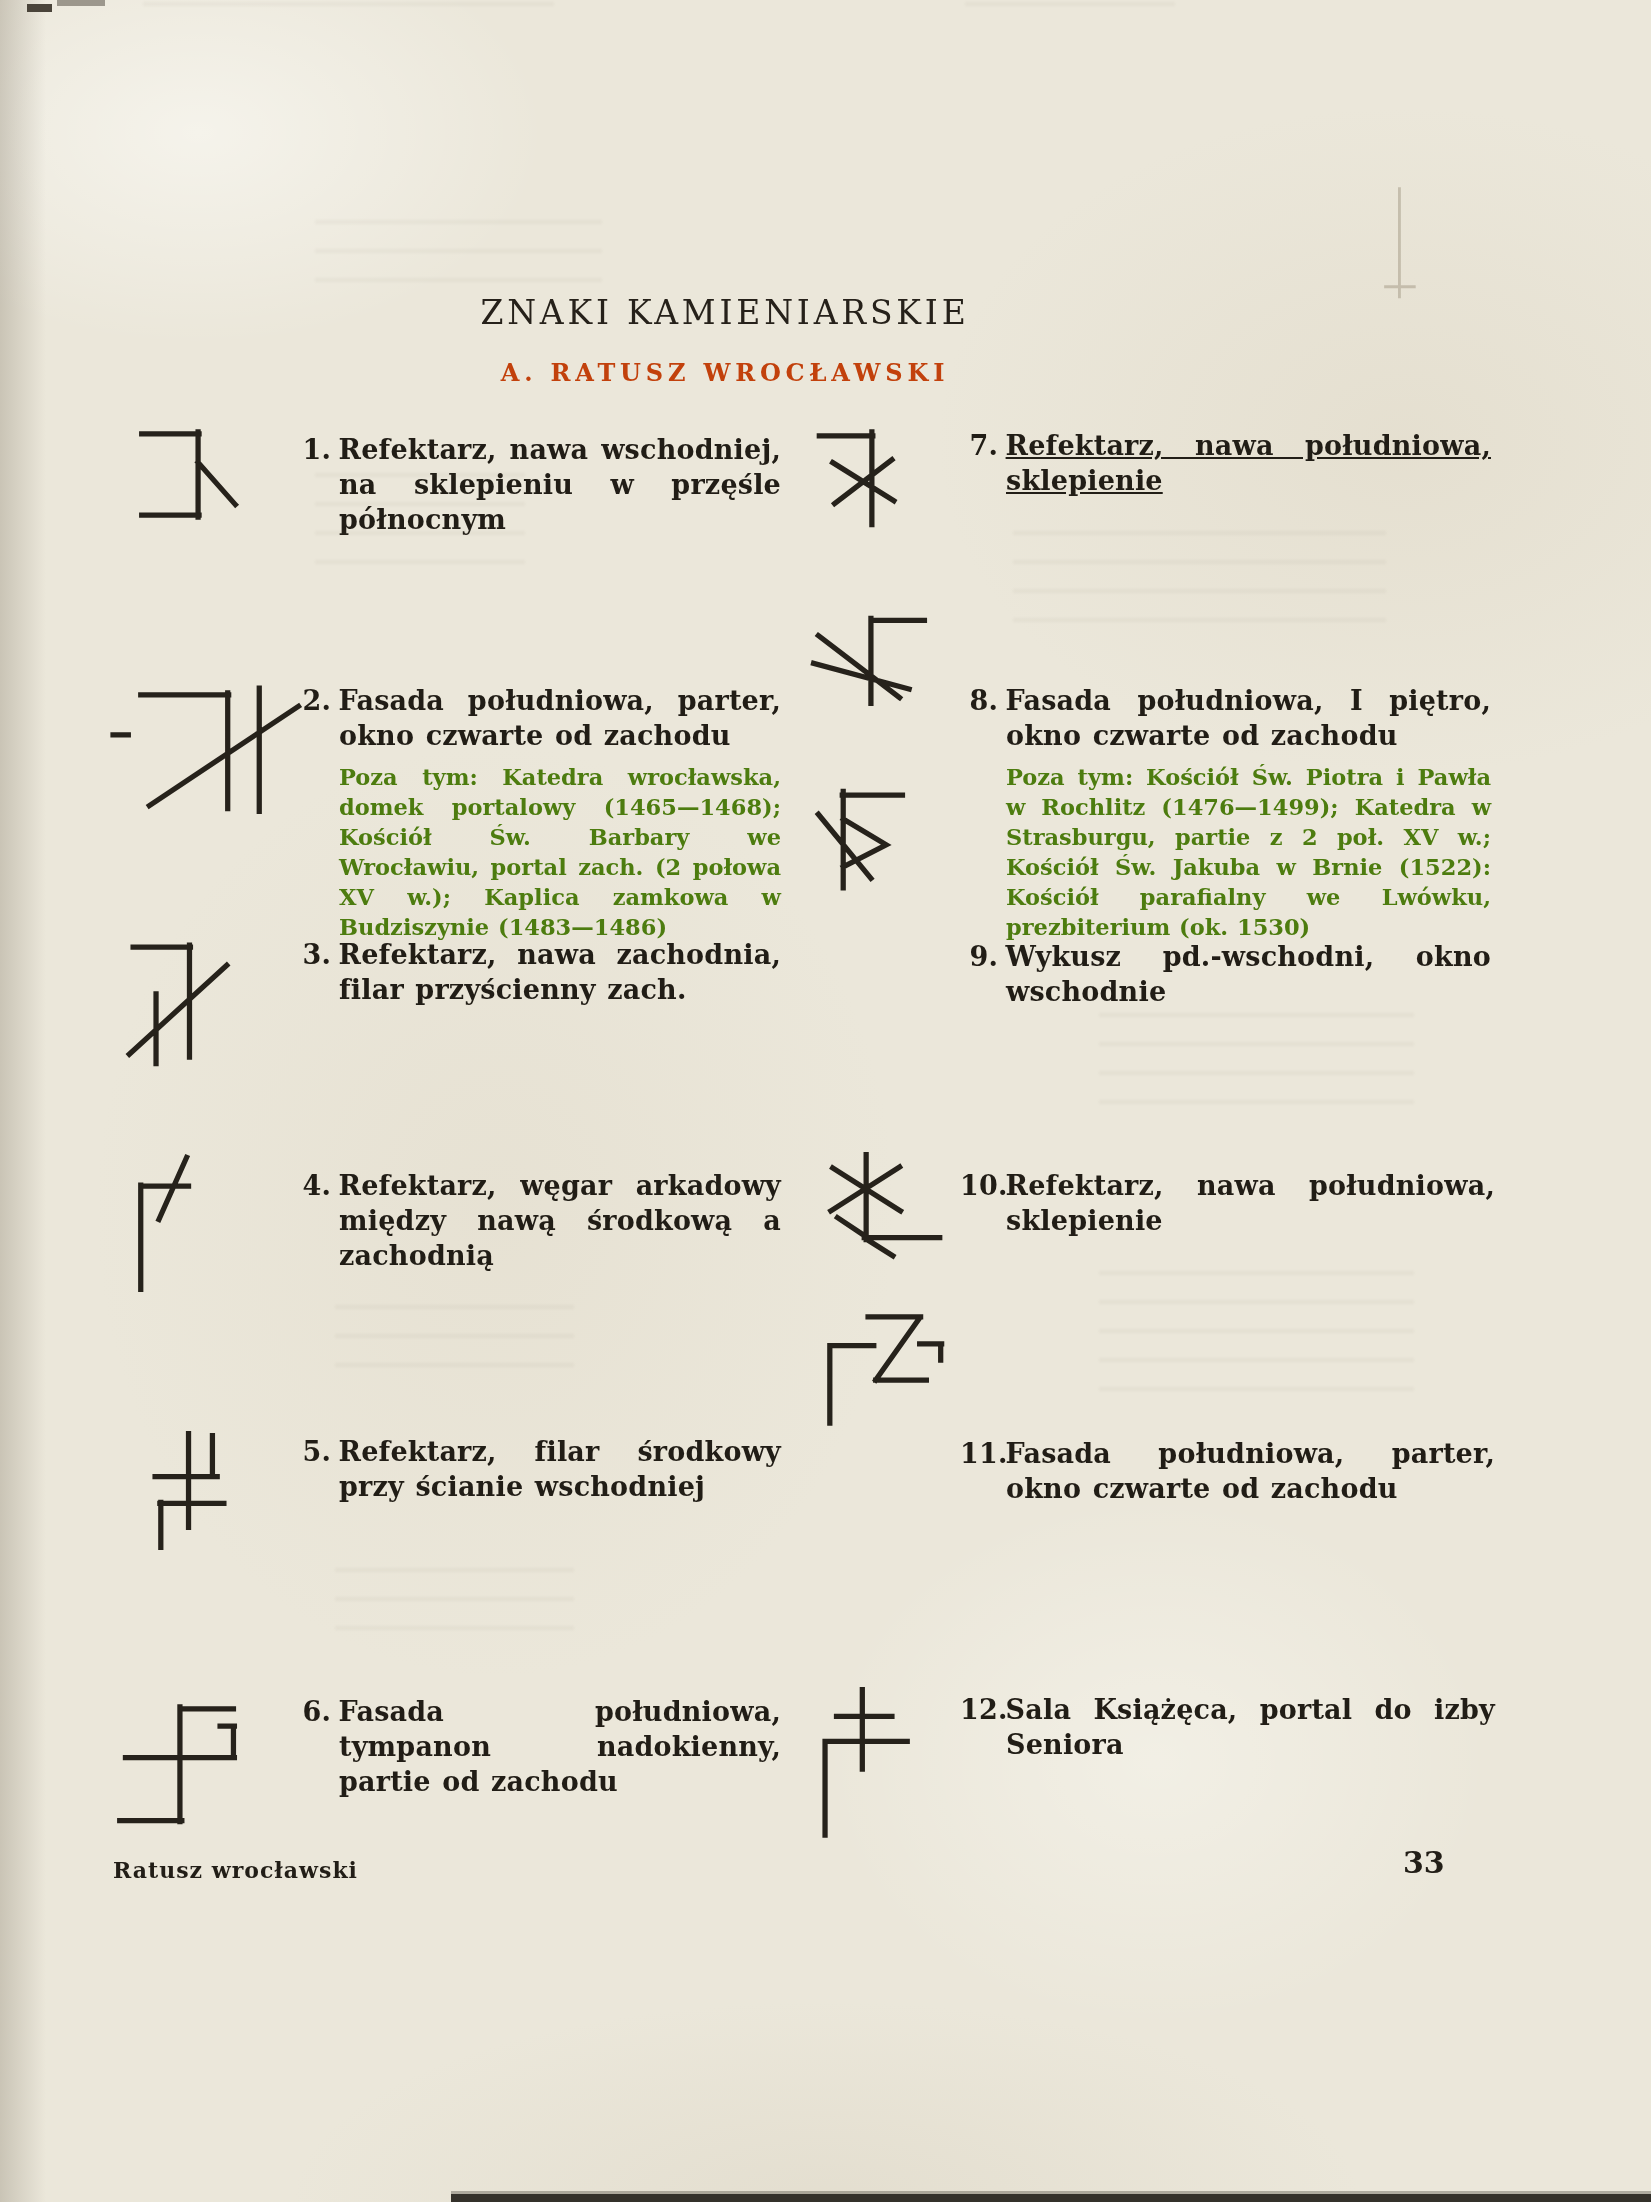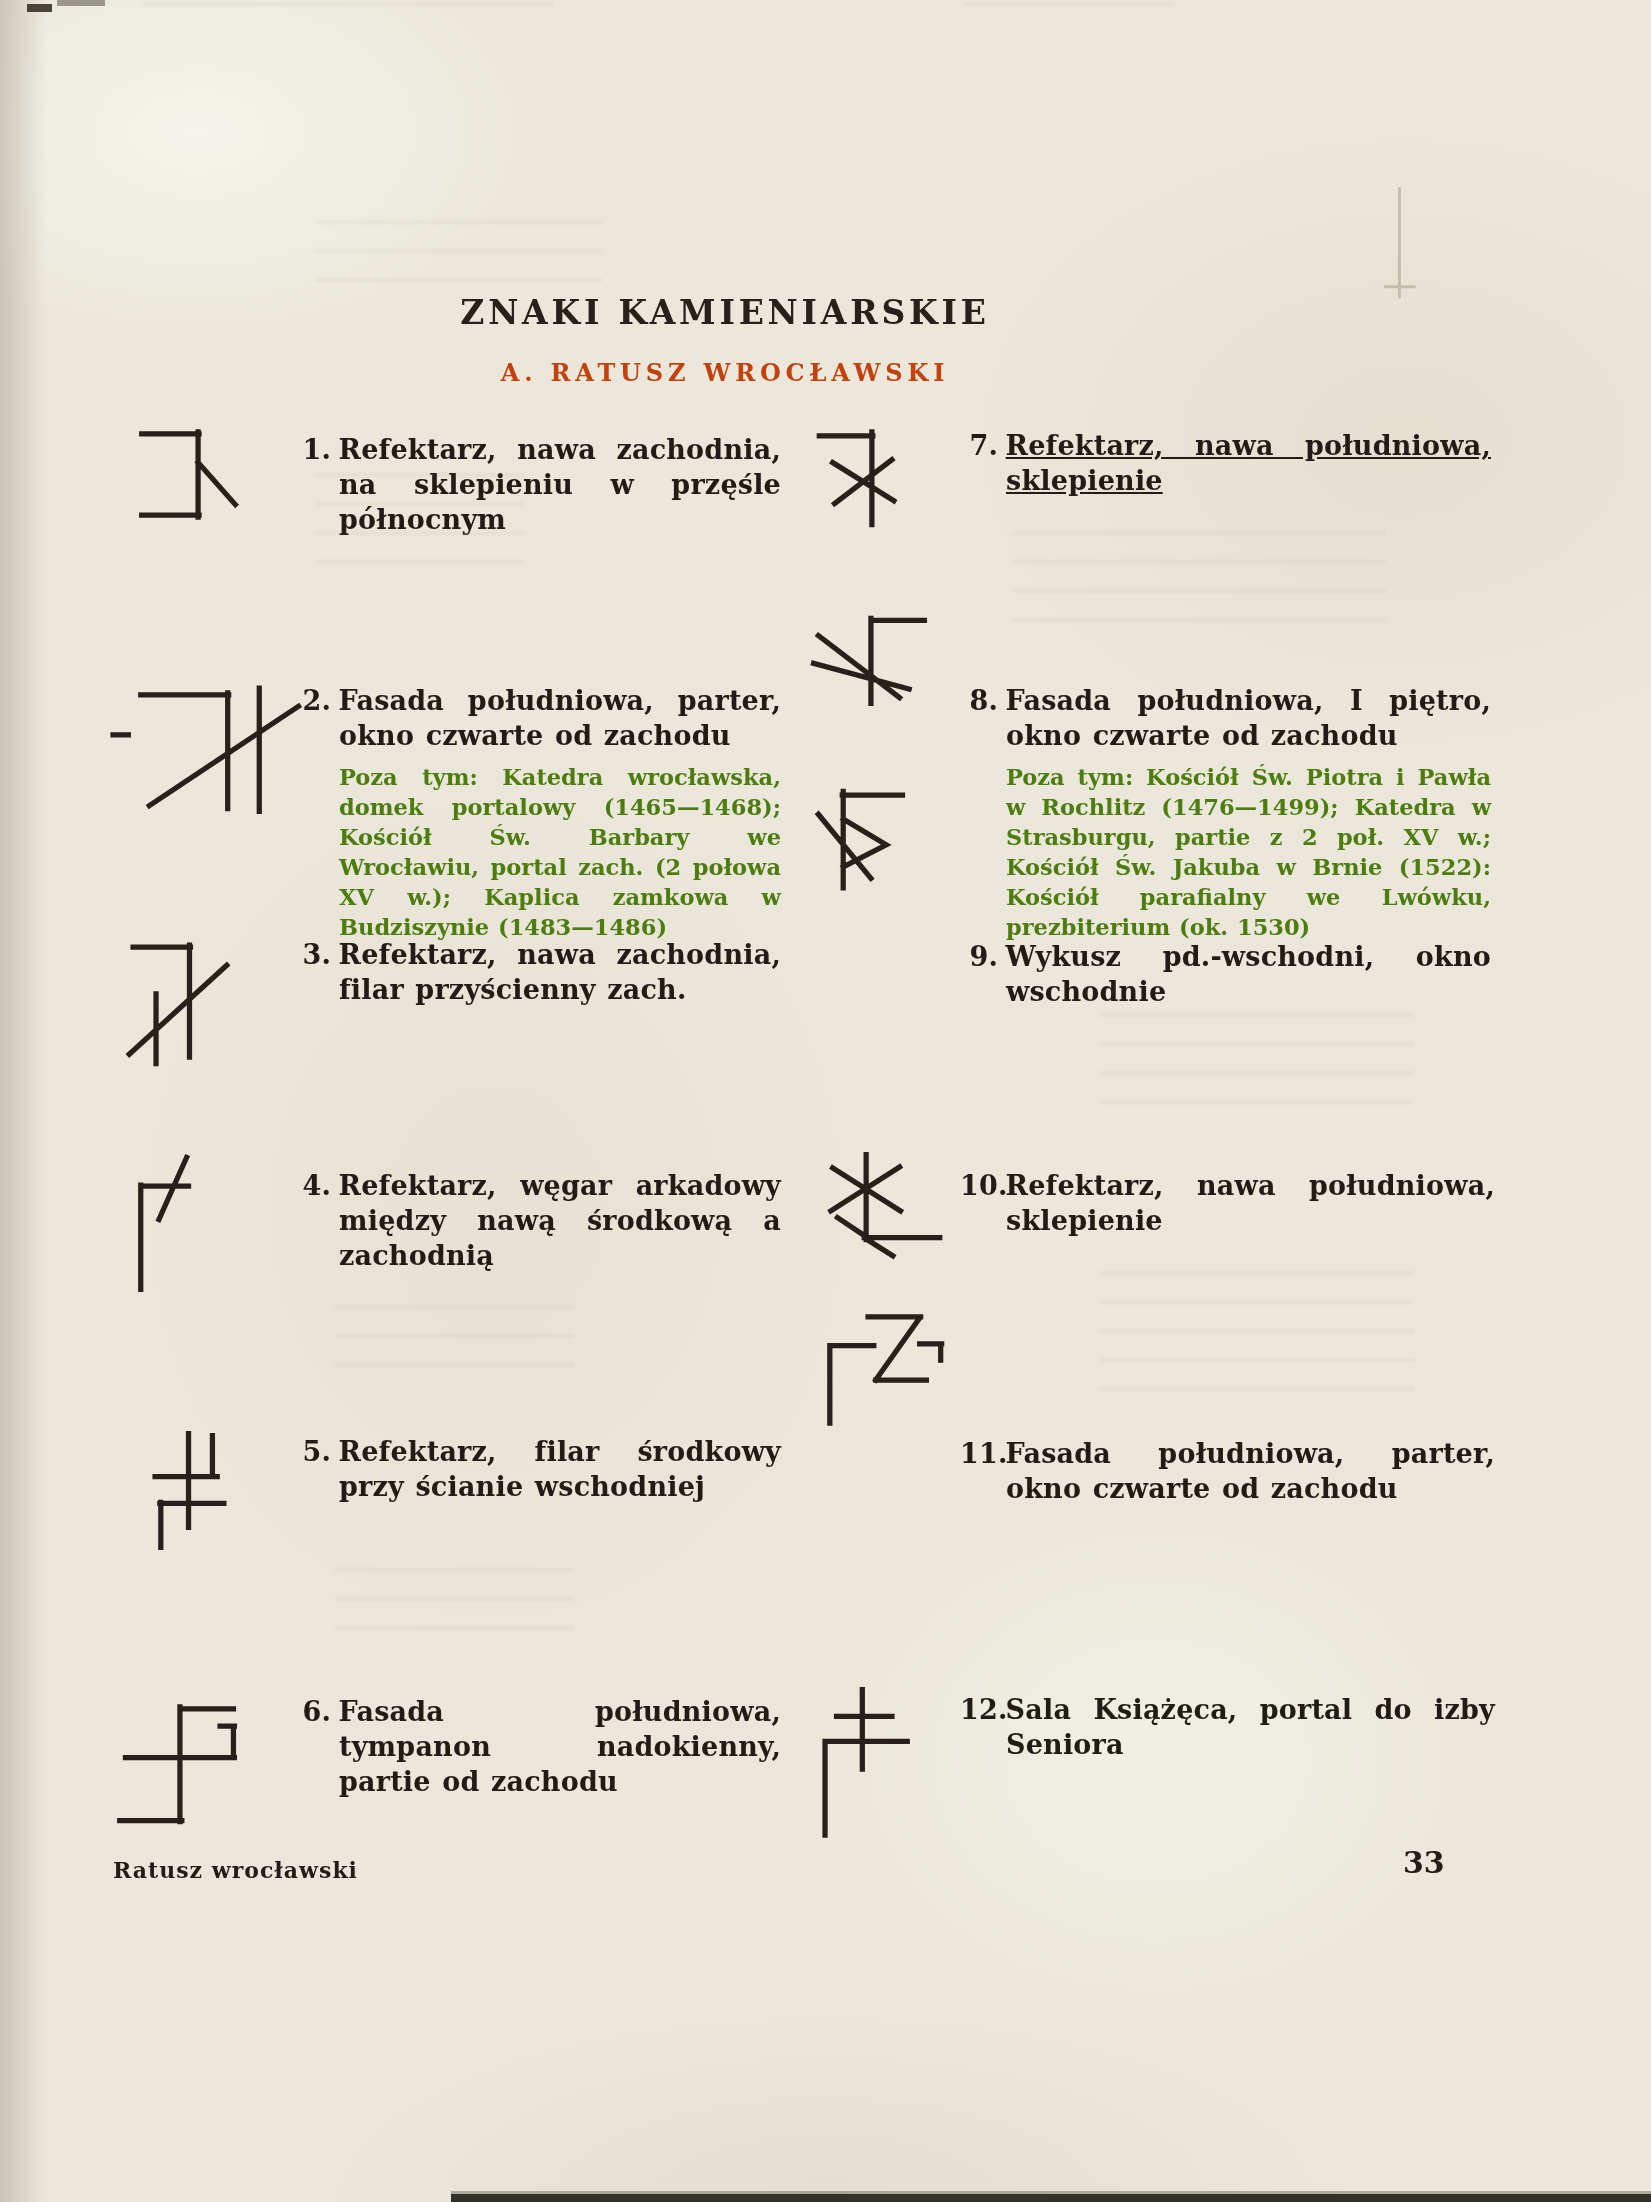--- a/index.html
+++ b/index.html
@@ -19,21 +19,21 @@
       radial-gradient(478px 382px at 70% 80%, rgba(255,255,250,.35), transparent 70%),
       radial-gradient(765px 287px at 50% 100%, rgba(205,196,176,.25), transparent 70%);
   }
   .gutter{position:absolute;left:0;top:0;bottom:0;width:46px;
     background:linear-gradient(90deg, rgba(106,96,78,.26), rgba(106,96,78,0));}
   .bottom-edge{position:absolute;left:451px;right:0;bottom:0;height:7.6px;background:#34312a;}
   .bottom-edge-soft{position:absolute;left:451px;right:0;bottom:7.6px;height:3.8px;background:rgba(64,59,49,.35);}
 
   .page-title{
     position:absolute;left:357px;top:293px;width:736px;text-align:center;
-    font-size:33px;font-weight:700;letter-spacing:3.8px;color:#26211a;
+    font-size:33px;font-weight:400;letter-spacing:3.8px;color:#26211a;
   }
   .page-subtitle{
     position:absolute;left:357px;top:358px;width:736px;text-align:center;
     font-size:24px;font-weight:700;letter-spacing:4.8px;color:#c2410c;
   }
 
   .item{position:absolute;}
   .entry{
     margin:0;padding-left:46px;text-indent:-46px;
     font-size:27px;line-height:35px;font-weight:700;
@@ -73,21 +73,21 @@
 </style>
 </head>
 <body>
 
 <div class="gutter"></div>
 
 <div class="page-title">ZNAKI KAMIENIARSKIE</div>
 <div class="page-subtitle">A. RATUSZ WROCŁAWSKI</div>
 
 <div class="item" id="i1">
-  <p class="entry"><span class="num">1.</span><span>Refektarz, nawa zachodnia, na sklepieniu w przęśle północnym</span></p>
+  <p class="entry"><span class="num">1.</span><span>Refektarz, nawa wschodniej, na sklepieniu w przęśle północnym</span></p>
 </div>
 <div class="item" id="i2">
   <p class="entry"><span class="num">2.</span><span>Fasada południowa, parter, okno czwarte od zachodu</span></p>
   <p class="note">Poza tym: Katedra wrocławska, domek portalowy (1465—1468); Kościół Św. Barbary we Wrocławiu, portal zach. (2 połowa XV w.); Kaplica zamkowa w Budziszynie (1483—1486)</p>
 </div>
 <div class="item" id="i3">
   <p class="entry"><span class="num">3.</span><span>Refektarz, nawa zachodnia, filar przyścienny zach.</span></p>
 </div>
 <div class="item" id="i4">
   <p class="entry"><span class="num">4.</span><span>Refektarz, węgar arkadowy między nawą środkową a zachodnią</span></p>

